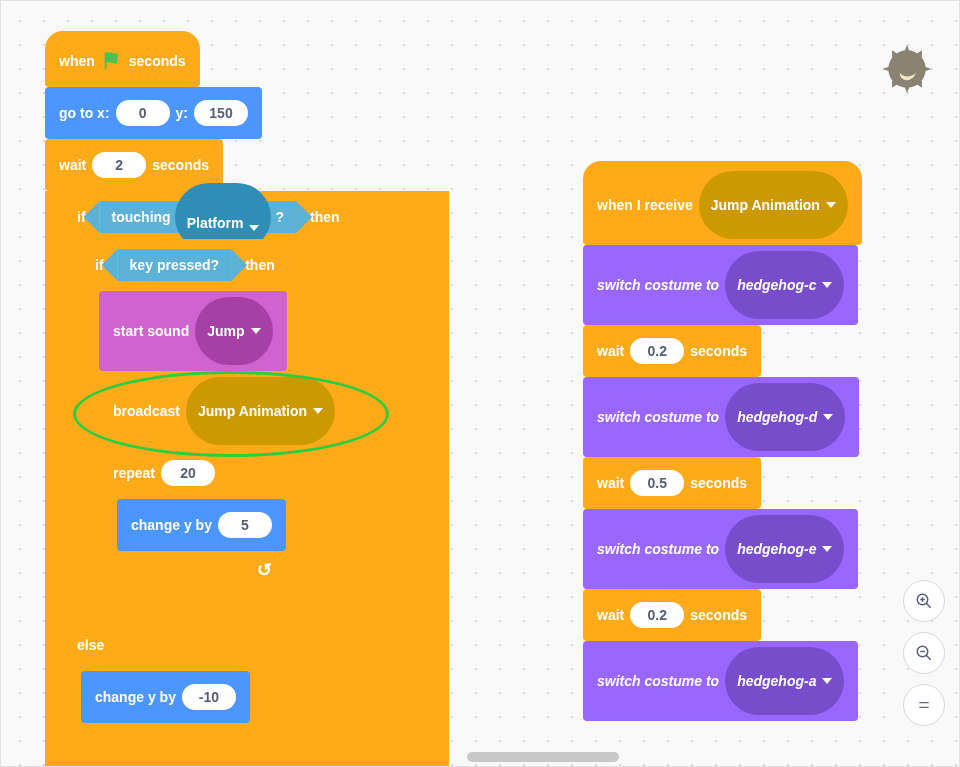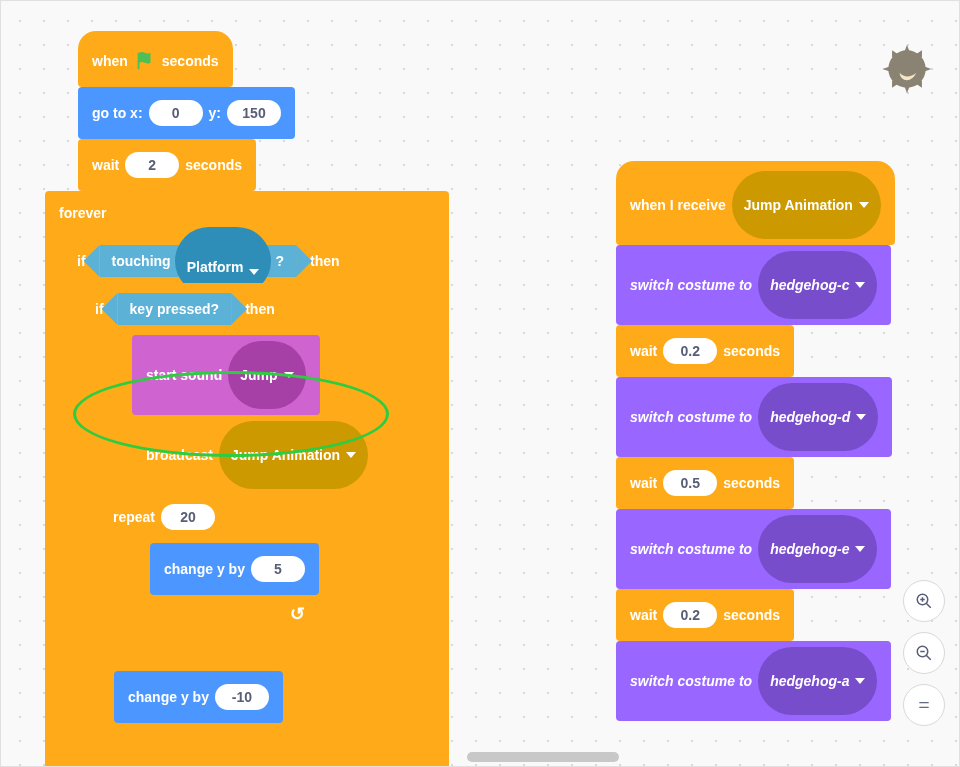--- a/index.html
+++ b/index.html
@@ -45,21 +45,20 @@
   .block{
     position:relative;
     display:flex;align-items:center;
     min-height:40px;
     padding:6px 14px 6px 14px;
     border-radius:4px;
     color:#fff;
     white-space:nowrap;
     gap:6px;
     width:fit-content;
-    margin-left:33px;
   }
   
   
   .block.hat{border-top-left-radius:18px;border-top-right-radius:18px;padding-top:10px;}
   
   .cblock{
     position:relative;
     width:fit-content;
     border-radius:4px;
     color:#fff;
@@ -206,23 +205,20 @@
       <span class="pill">150</span>
     </div>
 
     <div class="block col-control">
       <span>wait</span>
       <span class="pill">2</span>
       <span>seconds</span>
     </div>
 
     <div class="cblock col-control" style="min-width:210px;">
-      <div class="head">
-          <span>forever</span>
-        </div>
       <div class="cbody col-control" style="background:var(--control);">
 
         <div class="cblock col-control" style="min-width:250px;">
           <div class="head">
             <span>if</span>
             <span class="hex">
               <span>touching</span>
               <span class="drop sensing">
                 <span>Platform</span>
                 <span class="caret"></span>
@@ -274,20 +270,23 @@
                   <div class="cbottom col-control">
                       <span class="loop-arrow">↻</span>
                     </div>
                 </div>
 
               </div>
               <div class="cbottom col-control" style="width:340px;"></div>
             </div>
 
           </div>
+          <div class="mid" style="width:300px;">
+              <span>else</span>
+            </div>
           <div class="cbody col-control" style="background:var(--control);">
             <div class="block col-motion">
               <span>change y by</span>
               <span class="pill">-10</span>
             </div>
           </div>
           <div class="cbottom col-control" style="width:200px;"></div>
         </div>
 
       </div>

